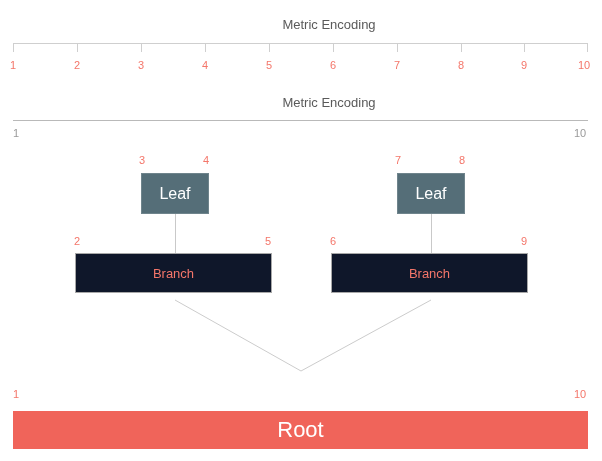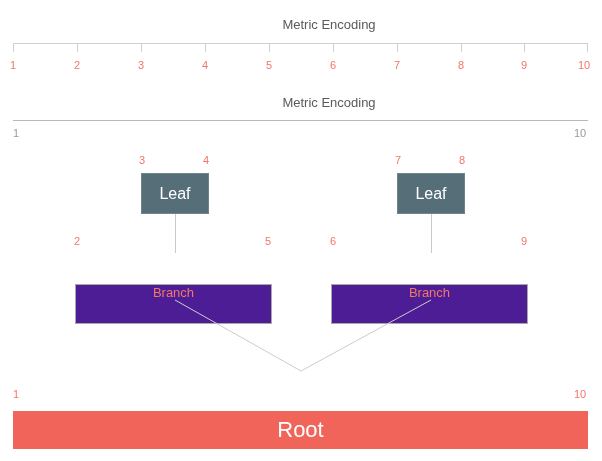--- a/index.html
+++ b/index.html
@@ -64,29 +64,28 @@
     border: 1px solid #6f848c;
     box-sizing: border-box;
     display: flex;
     align-items: center;
     justify-content: center;
     color: #ffffff;
     font-size: 16px;
   }
   .branch-box {
     position: absolute;
-    background: #4c1d95;
+    background: #0f172a;
     border: 1px solid #a8a8a8;
     box-sizing: border-box;
     display: flex;
-    align-items: flex-start;
+    align-items: center;
     justify-content: center;
     color: #f4766a;
     font-size: 13px;
-    margin-top: 31px;
   }
   .root-box {
     position: absolute;
     background: #f0645a;
     display: flex;
     align-items: center;
     justify-content: center;
     color: #ffffff;
     font-size: 22px;
   }

